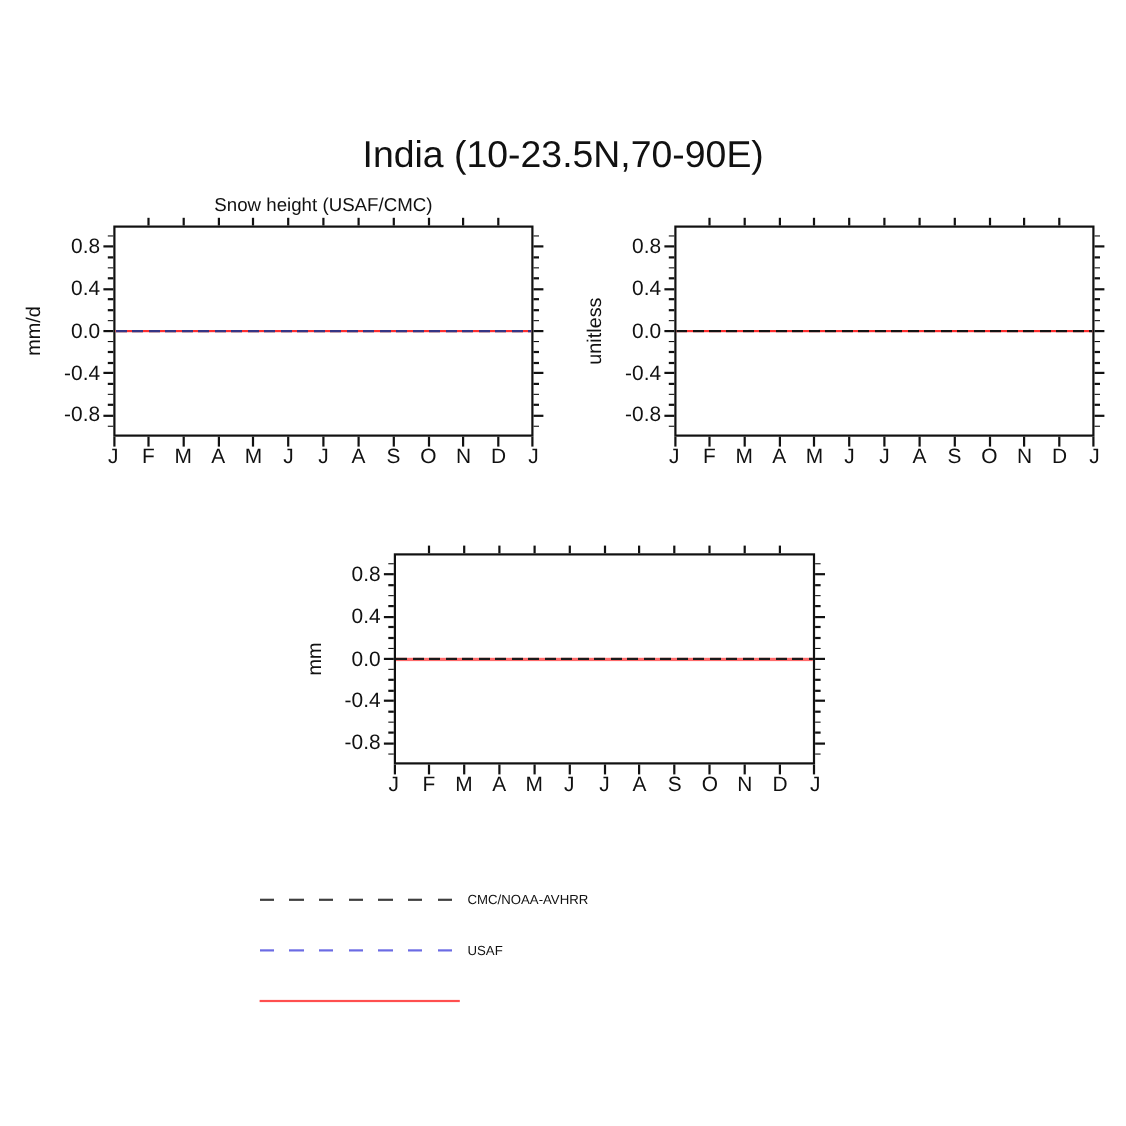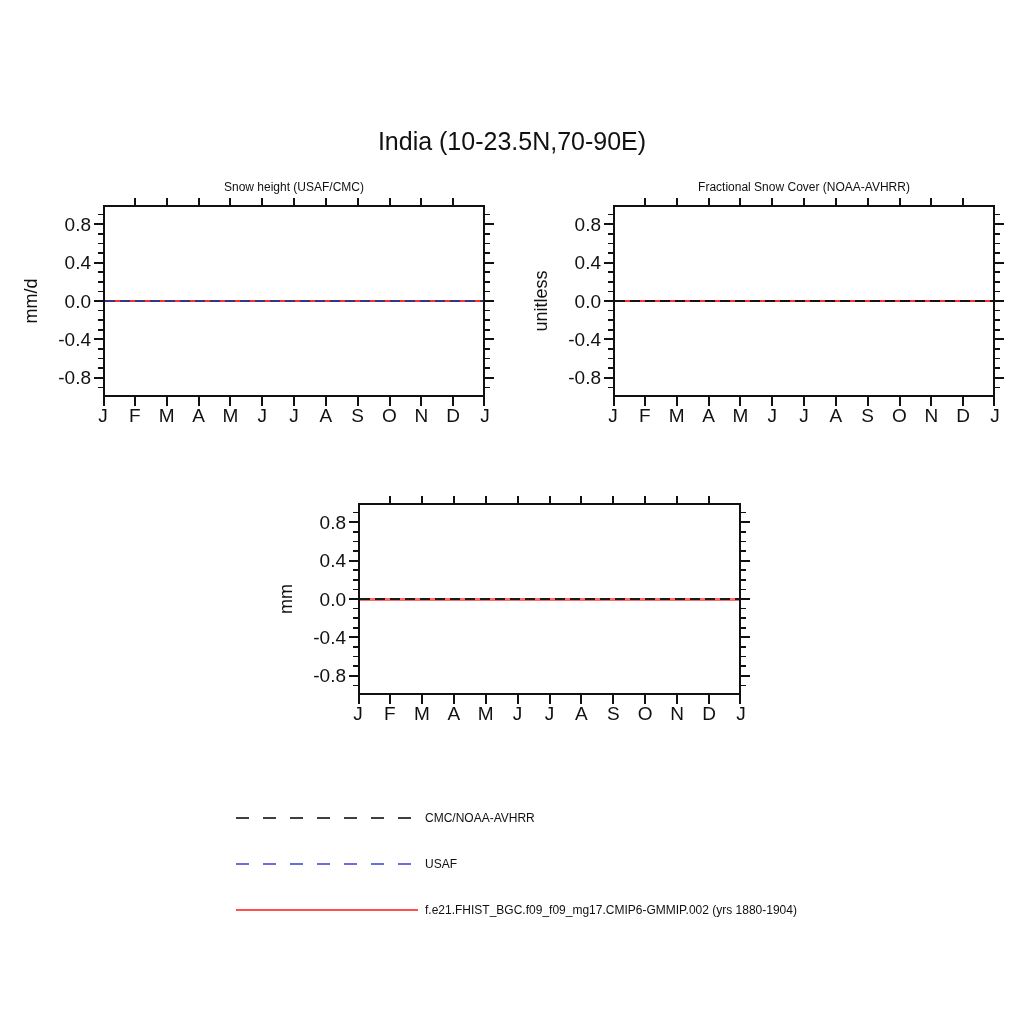--- a/index.html
+++ b/index.html
@@ -2,27 +2,27 @@
 <html><head>
 <meta charset="utf-8">
 <style>
   html,body{margin:0;padding:0;background:#ffffff;}
   .stage{
     position:relative;width:1024px;height:1024px;background:#ffffff;
     font-family:"Liberation Sans",sans-serif;color:#111;overflow:hidden;
   }
   .main-title{
     position:absolute;top:126px;left:0;width:100%;text-align:center;
-    font-size:25px;line-height:30px;white-space:nowrap;
+    font-size:34px;line-height:30px;white-space:nowrap;
   }
   .panel{position:absolute;}
   .frame{position:absolute;inset:0;border:2px solid #111;box-sizing:border-box;}
   .plot-title{
     position:absolute;left:50%;transform:translateX(-50%);bottom:calc(100% + 7px);
-    font-size:12px;line-height:22px;white-space:nowrap;
+    font-size:17px;line-height:22px;white-space:nowrap;
   }
   .ylabel{
     position:absolute;left:-72px;top:50%;
     transform:translate(-50%,-50%) rotate(-90deg);
     font-size:18px;white-space:nowrap;
   }
   .tick{position:absolute;background:#111;}
   .ymaj{width:9px;height:2px;}
   .ymaj.left{left:-9px;} .ymaj.right{right:-9px;}
   .ymin{width:5px;height:1.5px;}
@@ -136,21 +136,20 @@
       <div class="tick xbot" style="left: 349.167px;"></div>
       <div class="monthlabel" style="left: 350.167px;">D</div>
       <div class="tick xbot" style="left: 380px;"></div>
       <div class="monthlabel" style="left: 382px;">J</div>
       <div class="series-line" style="top: 95px; height: 2px; background: rgb(253, 47, 47);"></div>
       <div class="series-line" style="top: 95px; height: 2px; background: repeating-linear-gradient(90deg, rgb(20, 20, 20) 0px, rgb(20, 20, 20) 10px, transparent 10px, transparent 15px);"></div>
       <div class="series-line" style="top: 95px; height: 2px; background: repeating-linear-gradient(90deg, rgb(75, 75, 208) 0px, rgb(75, 75, 208) 10px, transparent 10px, transparent 15px); opacity: 0.6;"></div>
     </section>
 
   <section class="panel" style="left:613px;top:205px;width:382px;height:192px;">
-    <div class="plot-title">Fractional Snow Cover (NOAA-AVHRR)</div>
     <div class="ylabel">unitless</div>
     <div class="frame"></div>
   <div class="tick ymaj left" style="top: 18.2px;"></div>
       <div class="tick ymaj right" style="top: 18.2px;"></div>
       <div class="yticklabel" style="top: 7.7px;">0.8</div>
       <div class="tick ymaj left" style="top: 56.6px;"></div>
       <div class="tick ymaj right" style="top: 56.6px;"></div>
       <div class="yticklabel" style="top: 46.1px;">0.4</div>
       <div class="tick ymaj left" style="top: 95px;"></div>
       <div class="tick ymaj right" style="top: 95px;"></div>
@@ -321,17 +320,16 @@
     <div class="legend-row" style="top:809px;">
       <div class="legend-line" style="height: 2px; background: repeating-linear-gradient(90deg, rgb(63, 63, 63) 0px, rgb(63, 63, 63) 13px, transparent 13px, transparent 27px);"></div>
       <div class="legend-label">CMC/NOAA-AVHRR</div>
     </div>
     <div class="legend-row" style="top:855px;">
       <div class="legend-line" style="height: 2px; background: repeating-linear-gradient(90deg, rgb(107, 107, 228) 0px, rgb(107, 107, 228) 13px, transparent 13px, transparent 27px);"></div>
       <div class="legend-label">USAF</div>
     </div>
     <div class="legend-row" style="top:901px;">
       <div class="legend-line" style="height: 1.5px; background: rgb(255, 79, 79);"></div>
-      <div class="legend-label">f.e21.FHIST_BGC.f09_f09_mg17.CMIP6-GMMIP.002 (yrs 1880-1904)</div>
     </div>
   </div>
 
 </div>
 
 </body></html>

